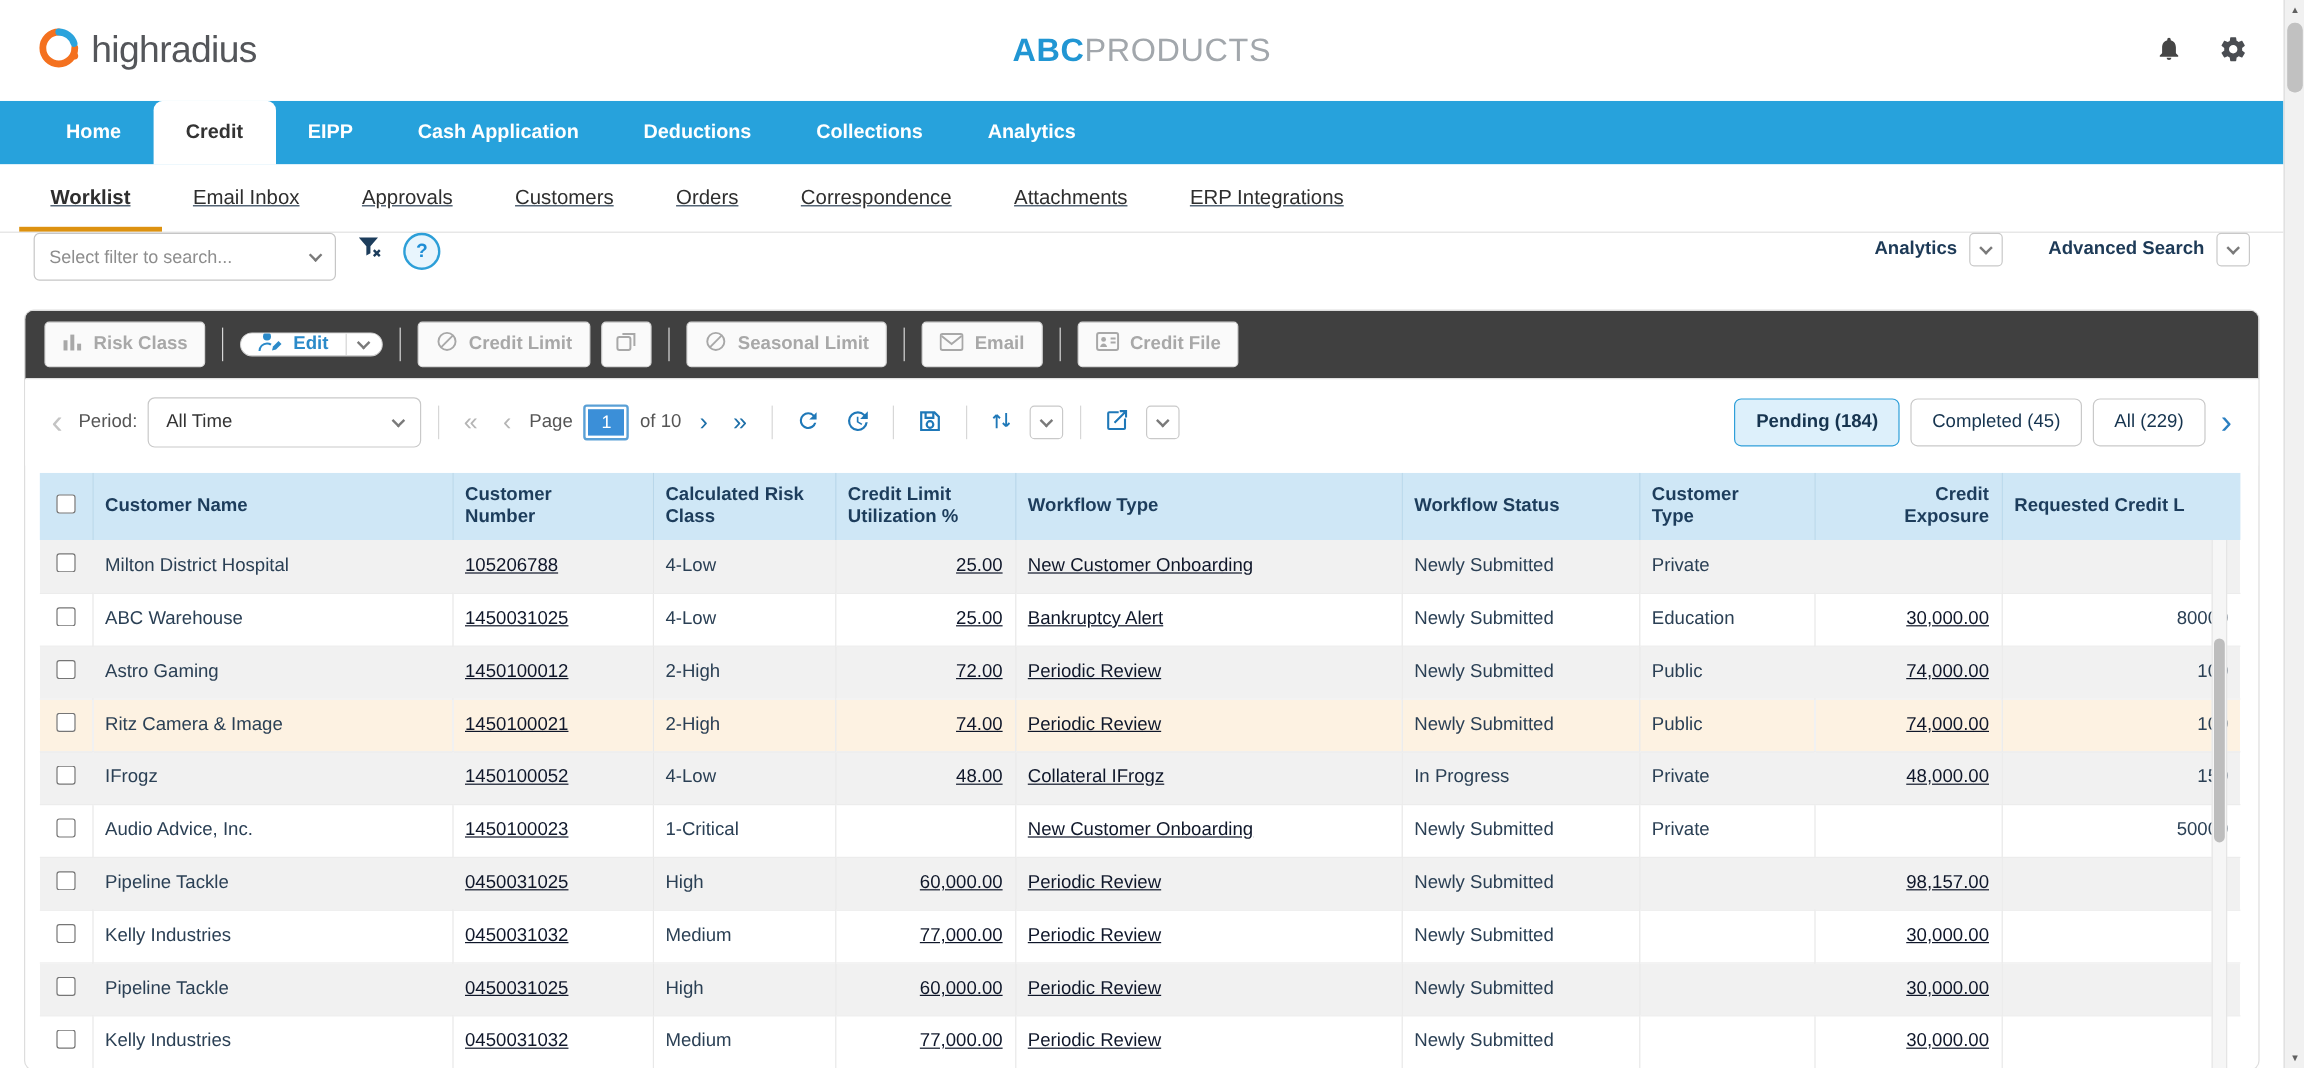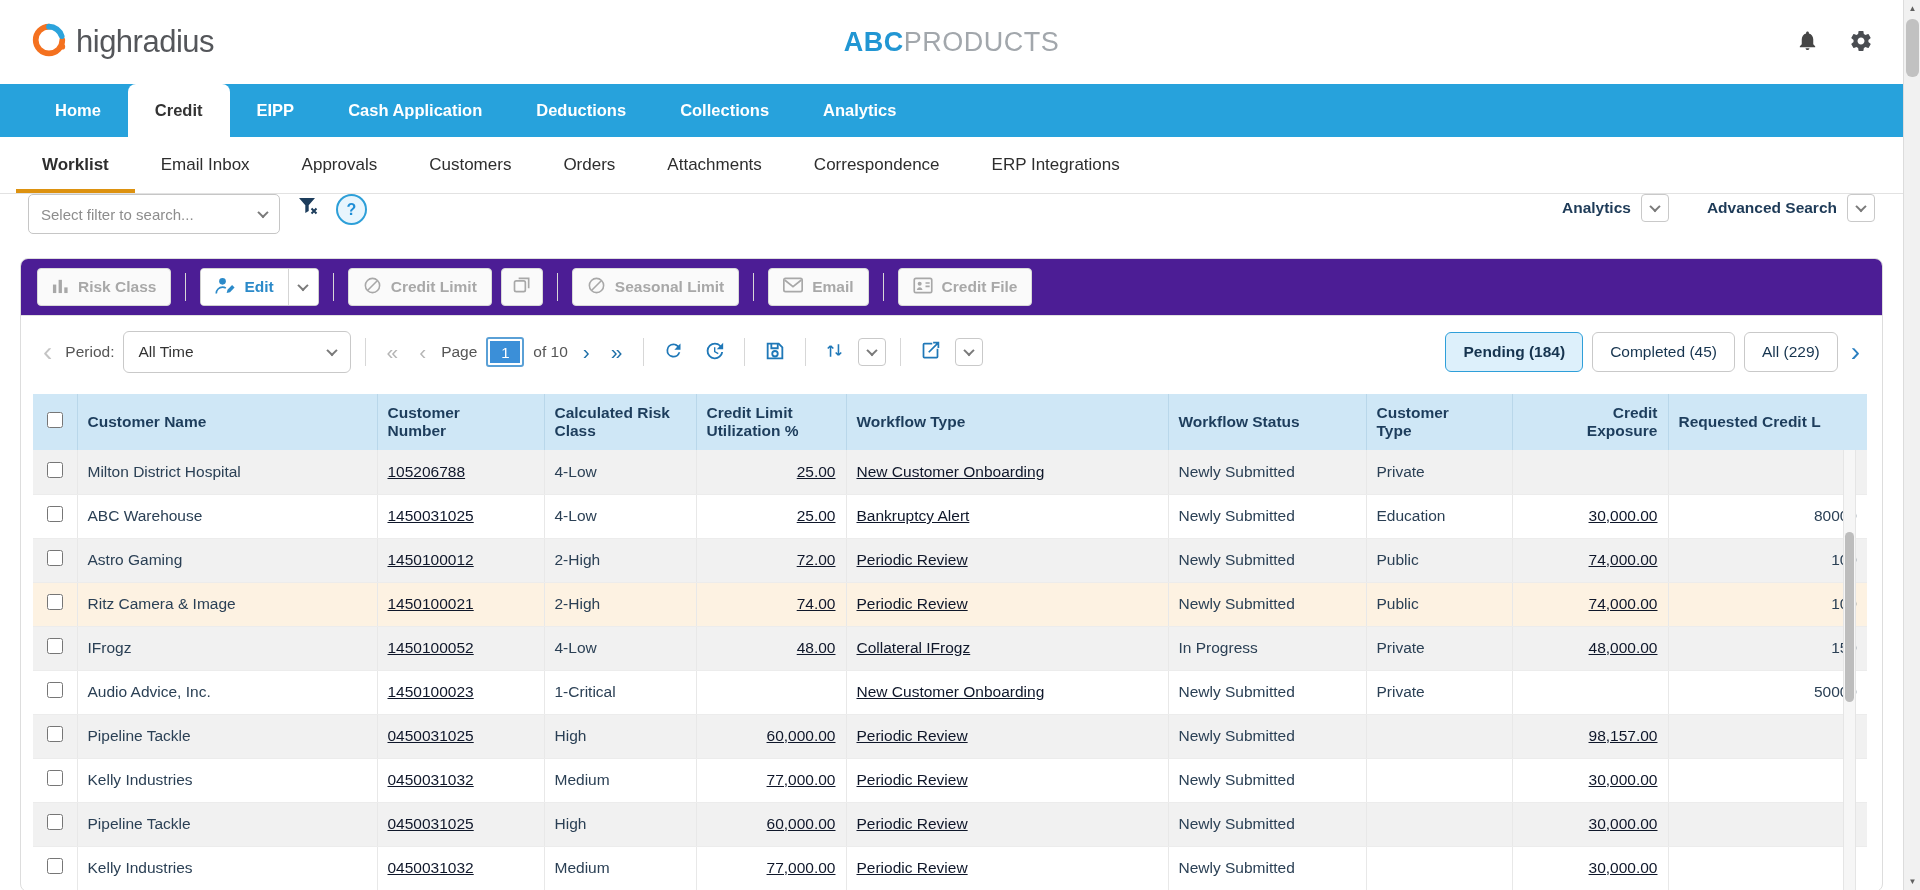--- a/index.html
+++ b/index.html
@@ -18,42 +18,42 @@
   .icon-btn { background:none; border:none; cursor:pointer; display:flex; align-items:center; }
 
   
   .mainnav { height:53px; background:#27a2dc; display:flex; padding-left:28px; }
   .mainnav-items { display:flex; }
   .mainnav-item { display:flex; align-items:center; padding:0 27px; color:#fff; font-size:16.5px; font-weight:600; cursor:pointer; text-decoration:none; }
   .mainnav-item.active { background:#fff; color:#333; border-radius:8px 8px 0 0; font-weight:700; }
 
   
   .subnav { height:57px; border-bottom:1px solid #e2e2e2; display:flex; padding-left:16px; background:#fff; }
-  .subnav-items { display:flex; }
+  .subnav-items { display:flex;text-decoration:underline; }
   .subnav-item { display:flex; align-items:center; padding:0 26px; font-size:17px; color:#2e2e2e; cursor:pointer; border-top:4px solid transparent; border-bottom:4px solid transparent; text-decoration:none; }
   .subnav-item.active { font-weight:700; border-bottom-color:#dd9210; }
 
   
   .filter-row { height:64px; display:flex; align-items:flex-start; padding:0 28px; gap:16px; }
   .select-box { width:252px; height:40px; border:1px solid #c6c6c6; border-radius:5px; display:flex; align-items:center; justify-content:space-between; padding:0 12px; color:#8d8d8d; font-size:15px; cursor:pointer; background:#fff; }
   .help-btn { width:31px; height:31px; border-radius:50%; border:2px solid #2d9fd8; background:#e8f5fd; color:#1f8ed6; font-weight:700; font-size:16px; display:flex; align-items:center; justify-content:center; cursor:pointer; }
   .filter-right { margin-left:auto; display:flex; align-items:center; gap:10px; }
   .dd-label { font-size:15.5px; font-weight:600; color:#1d3a57; }
   .caret-box { width:28px; height:28px; border:1px solid #c9c9c9; border-radius:4px; background:#fff; display:flex; align-items:center; justify-content:center; cursor:pointer; }
   .chev { display:inline-block; width:8px; height:8px; border-right:2px solid #7a7a7a; border-bottom:2px solid #7a7a7a; transform:rotate(45deg) translate(-1px,-1px); }
   .gap18 { width:18px; }
 
   
   .card { margin:0 20px; border:1px solid #ddd; border-radius:8px; background:#fff; overflow:hidden; }
 
   
-  .toolbar { background:#4c1d95; border-bottom:1px solid #e0e0e0; height:57px; display:flex; align-items:center; padding:0 16px; gap:9px; }
+  .toolbar { background:#404040; border-bottom:1px solid #e0e0e0; height:57px; display:flex; align-items:center; padding:0 16px; gap:9px; }
   .tbtn { height:38px; border:1px solid #d8d8d8; border-radius:4px; background:#fafafa; display:inline-flex; align-items:center; gap:9px; padding:0 14px; color:#a8a8a8; font-size:15.5px; font-weight:600; cursor:default; }
   .tbtn.icononly { padding:0 10px; }
-  .split { display:inline-flex; height:38px; border:1px solid #cfcfcf; border-radius:4px; background:#fff; overflow:hidden; }
+  .split { display:inline-flex; height:20px; border:1px solid #cfcfcf; border-radius:16px; background:#fff; overflow:hidden; }
   .split .main { display:inline-flex; align-items:center; gap:9px; padding:0 14px; color:#2b8ac9; font-size:15.5px; font-weight:700; cursor:pointer; background:#fff; border:none; }
   .split .caret { width:30px; display:flex; align-items:center; justify-content:center; border-left:1px solid #d5d5d5; cursor:pointer; background:#fff; border-top:none;border-right:none;border-bottom:none; }
   .vdiv { width:1px; height:28px; background:#d7d7d7; margin:0 5px; }
 
   
   .pgrow { height:72px; display:flex; align-items:center; padding:0 18px; gap:9px; background:#fff; font-size:15.5px; color:#555; }
   .pg-chev { background:none; border:none; font-size:28px; line-height:1; cursor:pointer; padding:0 4px; }
   .pg-chev.dis { color:#c4c4c4; }
   .pg-chev.en { color:#2a7fc1; }
   .period-select { width:228px; height:42px; border:1px solid #c9c9c9; border-radius:6px; display:flex; align-items:center; justify-content:space-between; padding:0 14px; color:#333; cursor:pointer; background:#fff; }
@@ -162,23 +162,23 @@
         <a class="subnav-item active">Worklist</a>
 
         <a class="subnav-item">Email Inbox</a>
 
         <a class="subnav-item">Approvals</a>
 
         <a class="subnav-item">Customers</a>
 
         <a class="subnav-item">Orders</a>
 
+        <a class="subnav-item">Correspondence</a>
+
         <a class="subnav-item">Attachments</a>
-
-        <a class="subnav-item">Correspondence</a>
 
         <a class="subnav-item">ERP Integrations</a>
       </div>
   </nav>
 
   <div class="filter-row">
     <div class="select-box">
       <span>Select filter to search...</span>
       <span class="chev"></span>
     </div>

